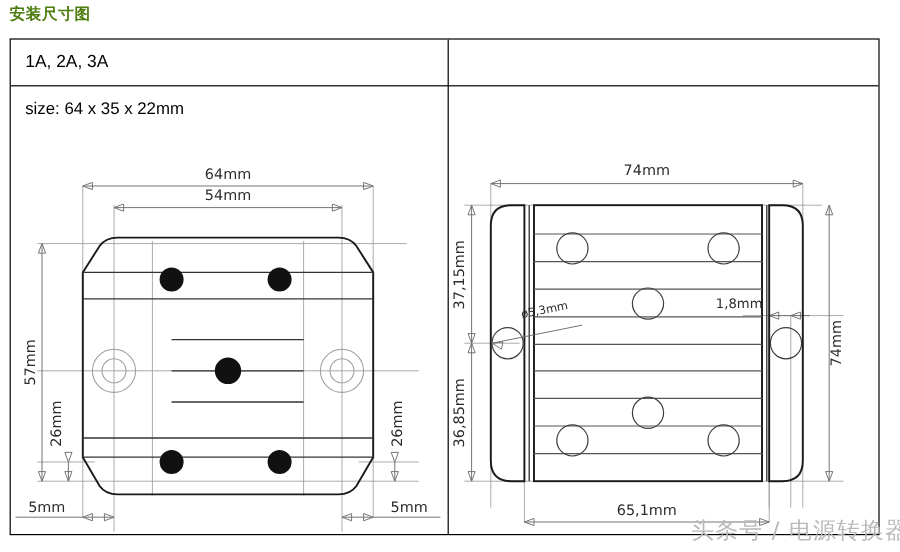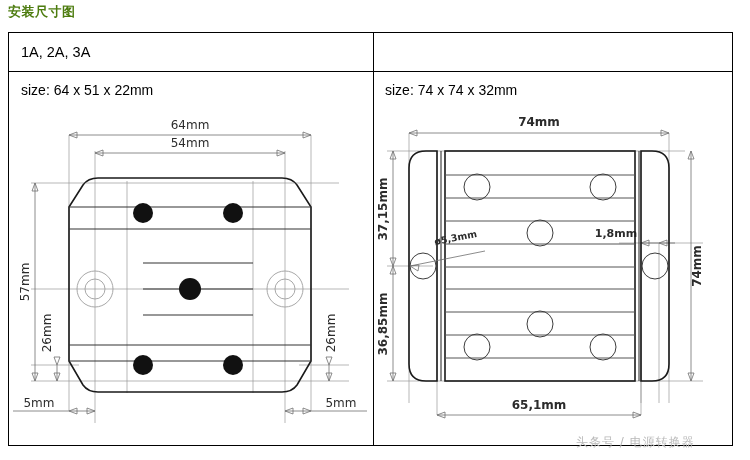--- a/index.html
+++ b/index.html
@@ -77,35 +77,35 @@
     font-size: 14px;
     padding-left: 12px;
     white-space: nowrap;
     color: #000000;
   }
   .cell-size.left  { left: 0px; }
   .cell-size.right { left: 364px; }
 
   .drawing-holder {
     position: absolute;
-    top: 60px;
+    top: 80px;
     text-align: center;
   }
   .drawing-holder.left  { left: 0px;   width: 364px; height: 344px; }
-  .drawing-holder.right { left: 364px; width: 359px; height: 344px; font-weight: bold; }
+  .drawing-holder.right { left: 364px; width: 359px; height: 344px; }
 
   .drawing-holder svg { display: block; }
 
   #watermark {
     position: absolute;
     left: 576px;
     top: 430px;
     width: 160px;
     height: 24px;
-    font-size: 12px;
+    font-size: 19px;
     line-height: 24px;
     letter-spacing: 1px;
     color: #b9b9b9;
     white-space: nowrap;
     pointer-events: none;
     font-family: "DejaVu Sans", sans-serif;
   }
 
   
   .outline   { fill: none; stroke: #1a1a1a; stroke-width: 1.6; }
@@ -130,23 +130,22 @@
 <div id="page-title">安装尺寸图</div>
 
 <div id="spec-table">
 
   <div class="col-divider"></div>
   <div class="header-divider"></div>
 
   <div class="cell-header left">1A, 2A, 3A</div>
 
 
-  <div class="cell-size left">size: 64 x 51 x 22mm</div>
-
-  <div class="cell-size right">size: 74 x 74 x 32mm</div>
+  <div class="cell-size left">size: 64 x 35 x 22mm</div>
+
 
   <div class="drawing-holder left">
     <svg width="364" height="344" viewBox="0 0 364 344" xmlns="http://www.w3.org/2000/svg">
 
       <g class="extline">
         <line x1="60" y1="42" x2="60" y2="318"></line>
         <line x1="86" y1="58" x2="86" y2="330"></line>
         <line x1="302" y1="42" x2="302" y2="318"></line>
         <line x1="276" y1="58" x2="276" y2="330"></line>
         <line x1="118" y1="88" x2="118" y2="300"></line>

